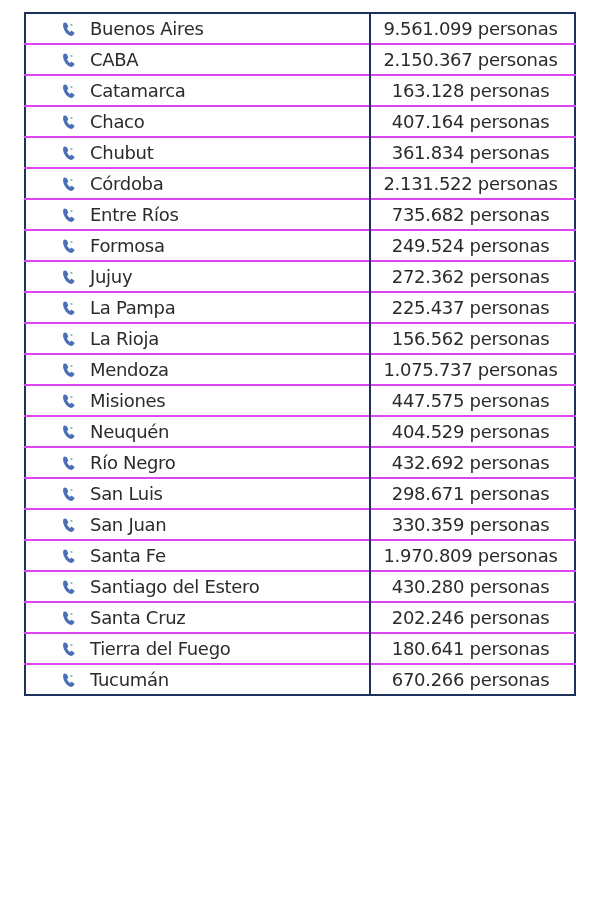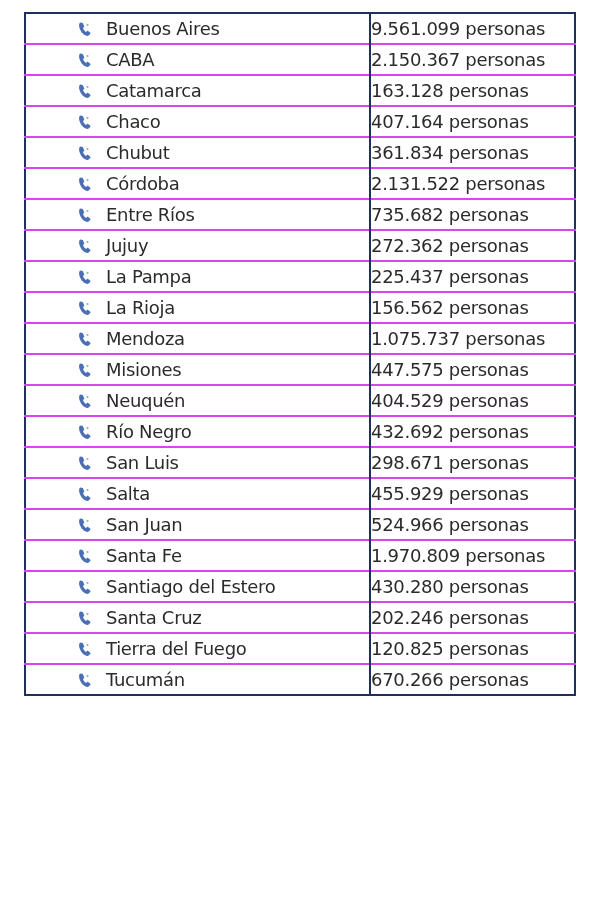--- a/index.html
+++ b/index.html
@@ -9,23 +9,23 @@
     position: absolute; left: 24px; top: 12px; width: 552px;
     border-collapse: collapse; border: 2px solid #1f2f5e;
   }
   .doc-table td {
     height: 29px; padding: 0; border-top: 2px solid #d946ef;
     color: #2b2b2b; font-size: 18px; letter-spacing: -0.3px;
     vertical-align: middle; line-height: 29px; white-space: nowrap;
   }
   .doc-table tr:first-child td { border-top: none; }
   .cell-name { width: 343px; border-right: 2px solid #1f2f5e; }
-  .cell-name .inner { display: flex; align-items: center; padding-left: 52px; }
+  .cell-name .inner { display: flex; align-items: center; padding-left: 36px; }
   .phone { width: 14px; height: 16px; margin-right: 14px; flex: 0 0 auto; display: inline-block; }
-  .cell-val { text-align: left; padding-right: 4px !important; }
+  .cell-val { text-align: center; padding-right: 4px !important; }
 </style>
 </head>
 <body>
 
 <table class="doc-table">
   <tbody id="rows">
   <tr>
     <td class="cell-name">
       <span class="inner">
         <svg class="phone" viewBox="0 0 14 16">
@@ -124,20 +124,34 @@
           <circle cx="9.5" cy="4" r="1.1" fill="#7fb7a8"></circle>
         </svg>
         <span class="pname">Entre Ríos</span>
       </span>
     </td>
     <td class="cell-val">
       <span class="pval">735.682 personas</span>
     </td>
   </tr>
 
+  <tr>
+    <td class="cell-name">
+      <span class="inner">
+        <svg class="phone" viewBox="0 0 14 16">
+          <path d="M2 1.5 C1 2.5 0.8 4.5 1.5 7 C2.4 10.2 4.6 13.2 7.6 14.6 C9 15.2 10.2 15 11 14.2 L12.3 12.8 C12.7 12.3 12.6 11.8 12.1 11.4 L10.1 10 C9.6 9.7 9.1 9.8 8.8 10.2 L8.1 11 C6.7 10.3 5.4 8.6 5 7 L5.9 6.3 C6.3 6 6.4 5.4 6.1 5 L4.9 2.3 C4.6 1.7 4 1.5 3.5 1.7 Z" fill="#4a6fb5"></path>
+          <circle cx="9.5" cy="4" r="1.1" fill="#7fb7a8"></circle>
+        </svg>
+        <span class="pname">Formosa</span>
+      </span>
+    </td>
+    <td class="cell-val">
+      <span class="pval">249.524 personas</span>
+    </td>
+  </tr>
 
   <tr>
     <td class="cell-name">
       <span class="inner">
         <svg class="phone" viewBox="0 0 14 16">
           <path d="M2 1.5 C1 2.5 0.8 4.5 1.5 7 C2.4 10.2 4.6 13.2 7.6 14.6 C9 15.2 10.2 15 11 14.2 L12.3 12.8 C12.7 12.3 12.6 11.8 12.1 11.4 L10.1 10 C9.6 9.7 9.1 9.8 8.8 10.2 L8.1 11 C6.7 10.3 5.4 8.6 5 7 L5.9 6.3 C6.3 6 6.4 5.4 6.1 5 L4.9 2.3 C4.6 1.7 4 1.5 3.5 1.7 Z" fill="#4a6fb5"></path>
           <circle cx="9.5" cy="4" r="1.1" fill="#7fb7a8"></circle>
         </svg>
         <span class="pname">Jujuy</span>
       </span>
@@ -245,47 +259,33 @@
           <circle cx="9.5" cy="4" r="1.1" fill="#7fb7a8"></circle>
         </svg>
         <span class="pname">San Luis</span>
       </span>
     </td>
     <td class="cell-val">
       <span class="pval">298.671 personas</span>
     </td>
   </tr>
 
-  <tr>
-    <td class="cell-name">
-      <span class="inner">
-        <svg class="phone" viewBox="0 0 14 16">
-          <path d="M2 1.5 C1 2.5 0.8 4.5 1.5 7 C2.4 10.2 4.6 13.2 7.6 14.6 C9 15.2 10.2 15 11 14.2 L12.3 12.8 C12.7 12.3 12.6 11.8 12.1 11.4 L10.1 10 C9.6 9.7 9.1 9.8 8.8 10.2 L8.1 11 C6.7 10.3 5.4 8.6 5 7 L5.9 6.3 C6.3 6 6.4 5.4 6.1 5 L4.9 2.3 C4.6 1.7 4 1.5 3.5 1.7 Z" fill="#4a6fb5"></path>
-          <circle cx="9.5" cy="4" r="1.1" fill="#7fb7a8"></circle>
-        </svg>
-        <span class="pname">Salta</span>
-      </span>
-    </td>
-    <td class="cell-val">
-      <span class="pval">455.929 personas</span>
-    </td>
-  </tr>
 
   <tr>
     <td class="cell-name">
       <span class="inner">
         <svg class="phone" viewBox="0 0 14 16">
           <path d="M2 1.5 C1 2.5 0.8 4.5 1.5 7 C2.4 10.2 4.6 13.2 7.6 14.6 C9 15.2 10.2 15 11 14.2 L12.3 12.8 C12.7 12.3 12.6 11.8 12.1 11.4 L10.1 10 C9.6 9.7 9.1 9.8 8.8 10.2 L8.1 11 C6.7 10.3 5.4 8.6 5 7 L5.9 6.3 C6.3 6 6.4 5.4 6.1 5 L4.9 2.3 C4.6 1.7 4 1.5 3.5 1.7 Z" fill="#4a6fb5"></path>
           <circle cx="9.5" cy="4" r="1.1" fill="#7fb7a8"></circle>
         </svg>
         <span class="pname">San Juan</span>
       </span>
     </td>
     <td class="cell-val">
-      <span class="pval">524.966 personas</span>
+      <span class="pval">330.359 personas</span>
     </td>
   </tr>
 
   <tr>
     <td class="cell-name">
       <span class="inner">
         <svg class="phone" viewBox="0 0 14 16">
           <path d="M2 1.5 C1 2.5 0.8 4.5 1.5 7 C2.4 10.2 4.6 13.2 7.6 14.6 C9 15.2 10.2 15 11 14.2 L12.3 12.8 C12.7 12.3 12.6 11.8 12.1 11.4 L10.1 10 C9.6 9.7 9.1 9.8 8.8 10.2 L8.1 11 C6.7 10.3 5.4 8.6 5 7 L5.9 6.3 C6.3 6 6.4 5.4 6.1 5 L4.9 2.3 C4.6 1.7 4 1.5 3.5 1.7 Z" fill="#4a6fb5"></path>
           <circle cx="9.5" cy="4" r="1.1" fill="#7fb7a8"></circle>
         </svg>
@@ -331,21 +331,21 @@
     <td class="cell-name">
       <span class="inner">
         <svg class="phone" viewBox="0 0 14 16">
           <path d="M2 1.5 C1 2.5 0.8 4.5 1.5 7 C2.4 10.2 4.6 13.2 7.6 14.6 C9 15.2 10.2 15 11 14.2 L12.3 12.8 C12.7 12.3 12.6 11.8 12.1 11.4 L10.1 10 C9.6 9.7 9.1 9.8 8.8 10.2 L8.1 11 C6.7 10.3 5.4 8.6 5 7 L5.9 6.3 C6.3 6 6.4 5.4 6.1 5 L4.9 2.3 C4.6 1.7 4 1.5 3.5 1.7 Z" fill="#4a6fb5"></path>
           <circle cx="9.5" cy="4" r="1.1" fill="#7fb7a8"></circle>
         </svg>
         <span class="pname">Tierra del Fuego</span>
       </span>
     </td>
     <td class="cell-val">
-      <span class="pval">120.825 personas</span>
+      <span class="pval">180.641 personas</span>
     </td>
   </tr>
 
   <tr>
     <td class="cell-name">
       <span class="inner">
         <svg class="phone" viewBox="0 0 14 16">
           <path d="M2 1.5 C1 2.5 0.8 4.5 1.5 7 C2.4 10.2 4.6 13.2 7.6 14.6 C9 15.2 10.2 15 11 14.2 L12.3 12.8 C12.7 12.3 12.6 11.8 12.1 11.4 L10.1 10 C9.6 9.7 9.1 9.8 8.8 10.2 L8.1 11 C6.7 10.3 5.4 8.6 5 7 L5.9 6.3 C6.3 6 6.4 5.4 6.1 5 L4.9 2.3 C4.6 1.7 4 1.5 3.5 1.7 Z" fill="#4a6fb5"></path>
           <circle cx="9.5" cy="4" r="1.1" fill="#7fb7a8"></circle>
         </svg>

